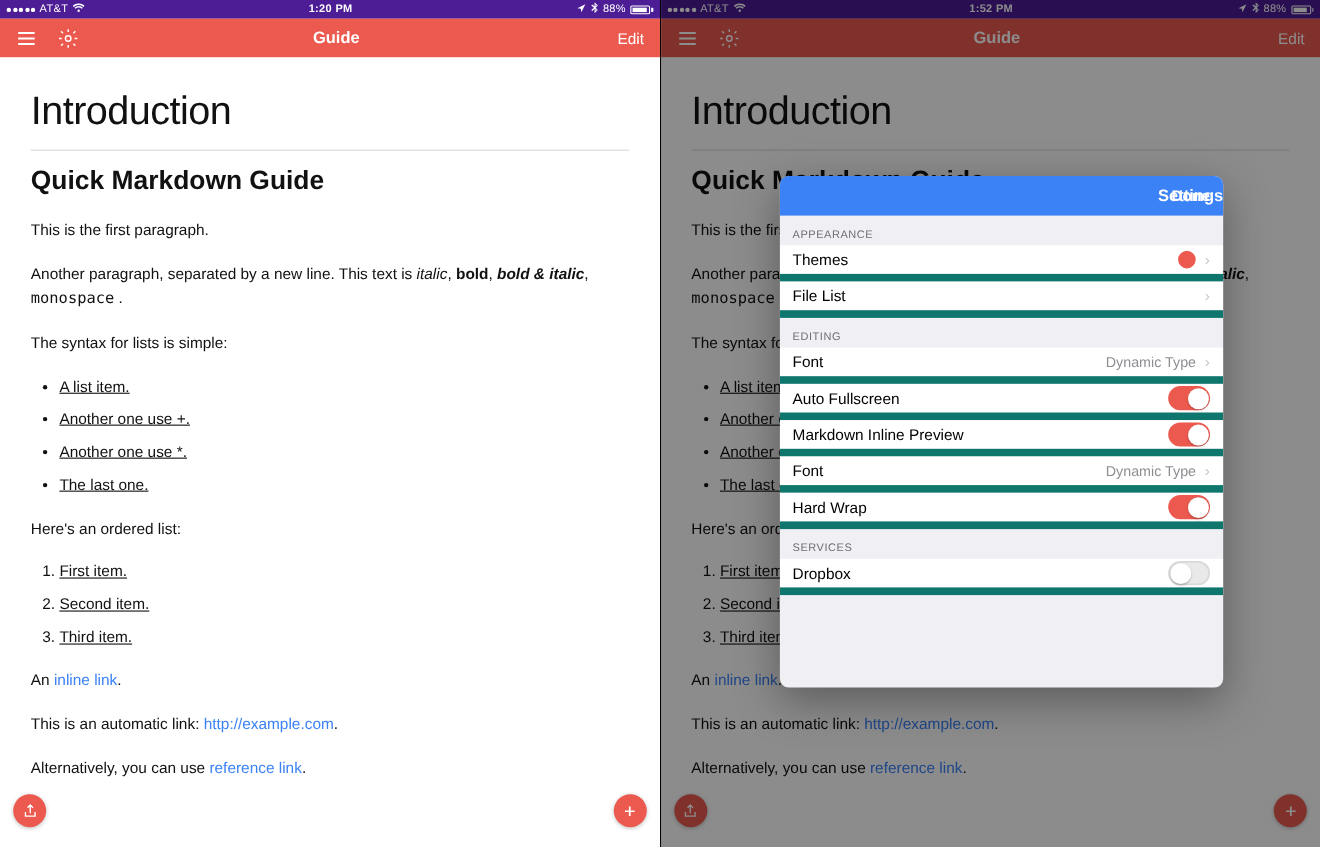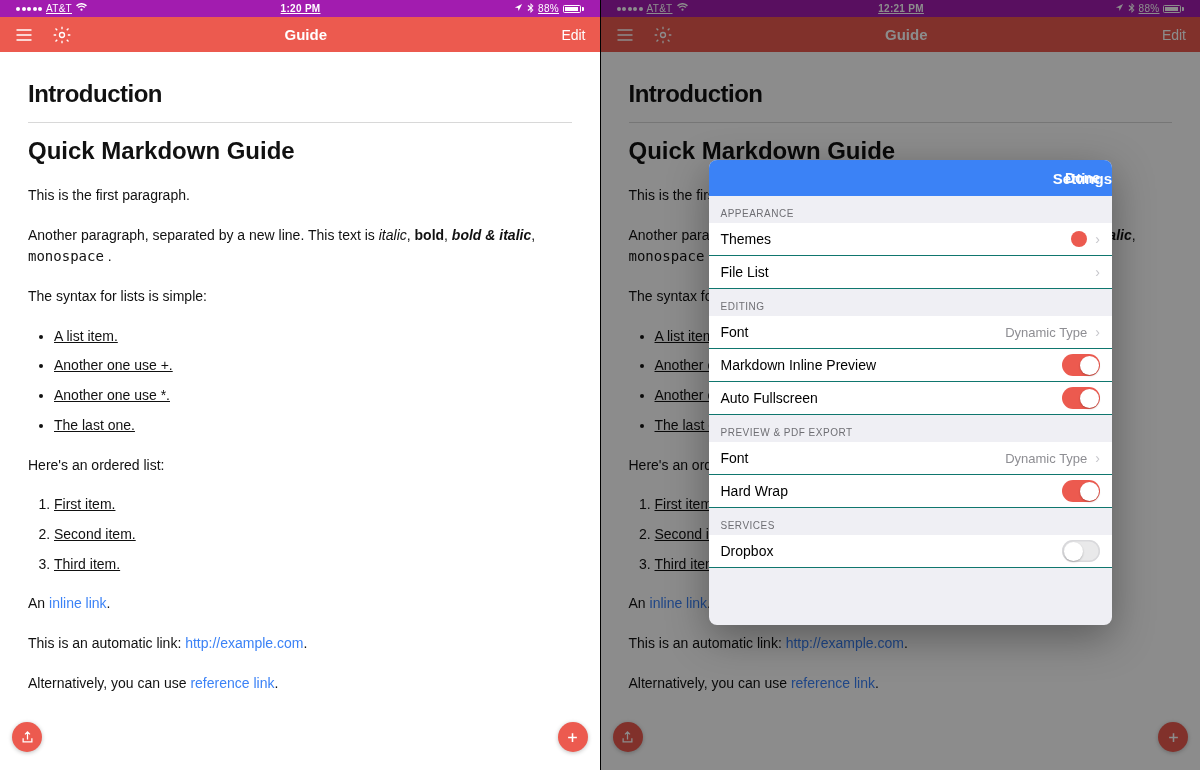--- a/index.html
+++ b/index.html
@@ -2,41 +2,41 @@
 <html><head>
 <meta charset="utf-8">
 <style>
   * { box-sizing: border-box; margin: 0; padding: 0; }
   html, body { width: 1200px; height: 770px; font-family: -apple-system, "Helvetica Neue", Helvetica, Arial, sans-serif; overflow: hidden; background:#fff; }
   .root { display:flex; width:1200px; height:770px; }
   .pane { width:600px; height:770px; position:relative; display:flex; flex-direction:column; }
   .divider-v { width:0; height:770px; border-left:1px solid #000; }
 
   
-  .statusbar { height:17px; width:100%; background:#a21caf; display:flex; align-items:center; justify-content:space-between; padding:0 16px; color:#fff; font-size:10px; font-weight:500; letter-spacing:0.3px;text-decoration:underline; }
+  .statusbar { height:17px; width:100%; background:#4c1d95; display:flex; align-items:center; justify-content:space-between; padding:0 6px; color:#fff; font-size:10px; font-weight:500; letter-spacing:0.3px; }
   .sb-left, .sb-right { display:flex; align-items:center; gap:4px; }
   .sb-dots { display:flex; gap:1.5px; align-items:center; }
   .sb-dot { width:4px; height:4px; border-radius:50%; background:#fff; }
   .sb-wifi svg { width:11px; height:9px; }
   .sb-batt { display:flex; align-items:center; gap:1px; }
   .sb-batt .body { width:18px; height:8px; border:1px solid #fff; border-radius:1.5px; position:relative; }
   .sb-batt .fill { position:absolute; left:1px; top:1px; bottom:1px; width:80%; background:#fff; }
   .sb-batt .tip { width:1.5px; height:4px; background:#fff; border-radius:0 1px 1px 0; }
   .sb-center { font-size:10px; font-weight:600; }
 
   
   .navbar { height:35px; background:#ec5a4f; display:flex; align-items:center; justify-content:space-between; padding:0 14px; color:#fff; }
   .nav-left { display:flex; align-items:center; gap:18px; }
   .nav-icon svg { width:20px; height:20px; display:block; }
   .nav-title { font-size:15px; font-weight:600; position:absolute; left:0; right:0; text-align:center; pointer-events:none;padding-left:12px; }
   .nav-right { font-size:14px; }
 
   
   .content { flex:1; overflow:hidden; padding:28px 28px 0 28px; color:#111; }
-  .content h1 { font-size:24px; font-weight:700; margin-bottom:14px; letter-spacing:-0.5px; }
+  .content h1 { font-size:36px; font-weight:400; margin-bottom:14px; letter-spacing:-0.5px; }
   .content hr { border:none; border-top:1px solid #d8d8d8; margin-bottom:14px; }
   .content h2 { font-size:24px; font-weight:700; margin-bottom:20px; }
   .content p { font-size:14px; line-height:1.55; margin-bottom:18px; }
   .content ul, .content ol { padding-left:26px; margin-bottom:18px;text-decoration:underline; }
   .content li { font-size:14px; line-height:1.55; margin-bottom:8px; }
   .content code.mono { font-family: ui-monospace, Menlo, Consolas, monospace; }
   .content em { font-style:italic; }
   .content strong { font-weight:700; }
   .link { color:#3b82f6; }
 
@@ -47,21 +47,21 @@
   .fab svg { width:15px; height:15px; }
 
   
   .overlay { position:absolute; left:0; top:0; right:0; bottom:0; background:rgba(0,0,0,0.45); }
 
   
   .modal { position:absolute; left:108px; right:88px; top:160px; bottom:145px; background:#efeff4; border-radius:8px; box-shadow:0 12px 40px rgba(0,0,0,0.35); overflow:hidden; display:flex; flex-direction:column; }
   .modal-nav { height:36px; background:#3b82f6; color:#fff; display:flex; align-items:center; justify-content:flex-end; position:relative; font-size:15px; font-weight:600; }
   .modal-done { position:absolute; right:12px; font-size:14px; font-weight:700; }
   .sect-hdr { padding:12px 12px 4px 12px; font-size:10px; letter-spacing:0.5px; color:#6e6e73; text-transform:uppercase; }
-  .row { background:#fff; border-bottom:1px solid #0f766e; height:33px; display:flex; align-items:center; padding:0 12px; font-size:14px; justify-content:space-between; }
+  .row { background:#fff; border-bottom:7px solid #0f766e; height:33px; display:flex; align-items:center; padding:0 12px; font-size:14px; justify-content:space-between; }
   .row:first-of-type { border-top:1px solid #e0e0e4; }
   .row .right { display:flex; align-items:center; gap:8px; color:#8e8e93; font-size:13px; }
   .chev { color:#c7c7cc; font-size:14px; }
   .swatch { width:16px; height:16px; border-radius:50%; }
   .toggle { width:38px; height:22px; border-radius:11px; position:relative; }
   .toggle.on { background:#ec5a4f; }
   .toggle.off { background:#e9e9ea; box-shadow: inset 0 0 0 1.5px #d9d9dc; }
   .toggle .knob { position:absolute; top:1.5px; width:19px; height:19px; border-radius:50%; background:#fff; box-shadow:0 1px 2px rgba(0,0,0,0.25); }
   .toggle.on .knob { right:1.5px; }
   .toggle.off .knob { left:1.5px; }
@@ -174,21 +174,21 @@
             <span class="sb-dot"></span>
             <span class="sb-dot"></span>
             <span class="sb-dot"></span>
             <span class="sb-dot"></span>
         </span>
         <span>AT&amp;T</span>
         <span class="sb-wifi"><svg viewBox="0 0 20 16">
               <path fill="#fff" d="M10 14a2 2 0 100-4 2 2 0 000 4zM3 7a10 10 0 0114 0l-2 2a7 7 0 00-10 0zM0 4a14 14 0 0120 0l-2 2a11 11 0 00-16 0z"></path>
             </svg></span>
       </div>
-      <div class="sb-center">12:21 PM</div>
+      <div class="sb-center">1:52 PM</div>
       <div class="sb-right">
         <span><svg width="9" height="9" viewBox="0 0 20 20">
               <path fill="#fff" d="M2 10l16-8-8 16-1-7z"></path>
             </svg></span>
         <span><svg width="7" height="10" viewBox="0 0 12 20">
               <path fill="#fff" d="M6 0v8L2 4 0 6l5 4-5 4 2 2 4-4v8l6-6-4-4 4-4zM8 4l2 2-2 2zM8 12l2 2-2 2z"></path>
             </svg></span>
         <span>88%</span>
         <span class="sb-batt">
             <span class="body">
@@ -276,33 +276,32 @@
 
       <div class="sect-hdr">EDITING</div>
       <div class="row">
         <span>Font</span>
         <span class="right">
             <span>Dynamic Type</span>
             <span class="chev">›</span>
           </span>
       </div>
       <div class="row">
+        <span>Auto Fullscreen</span>
+        <span class="toggle on">
+            <span class="knob"></span>
+          </span>
+      </div>
+      <div class="row">
         <span>Markdown Inline Preview</span>
         <span class="toggle on">
             <span class="knob"></span>
           </span>
       </div>
-      <div class="row">
-        <span>Auto Fullscreen</span>
-        <span class="toggle on">
-            <span class="knob"></span>
-          </span>
-      </div>
-
-      <div class="sect-hdr">PREVIEW &amp; PDF EXPORT</div>
+
       <div class="row">
         <span>Font</span>
         <span class="right">
             <span>Dynamic Type</span>
             <span class="chev">›</span>
           </span>
       </div>
       <div class="row">
         <span>Hard Wrap</span>
         <span class="toggle on">

